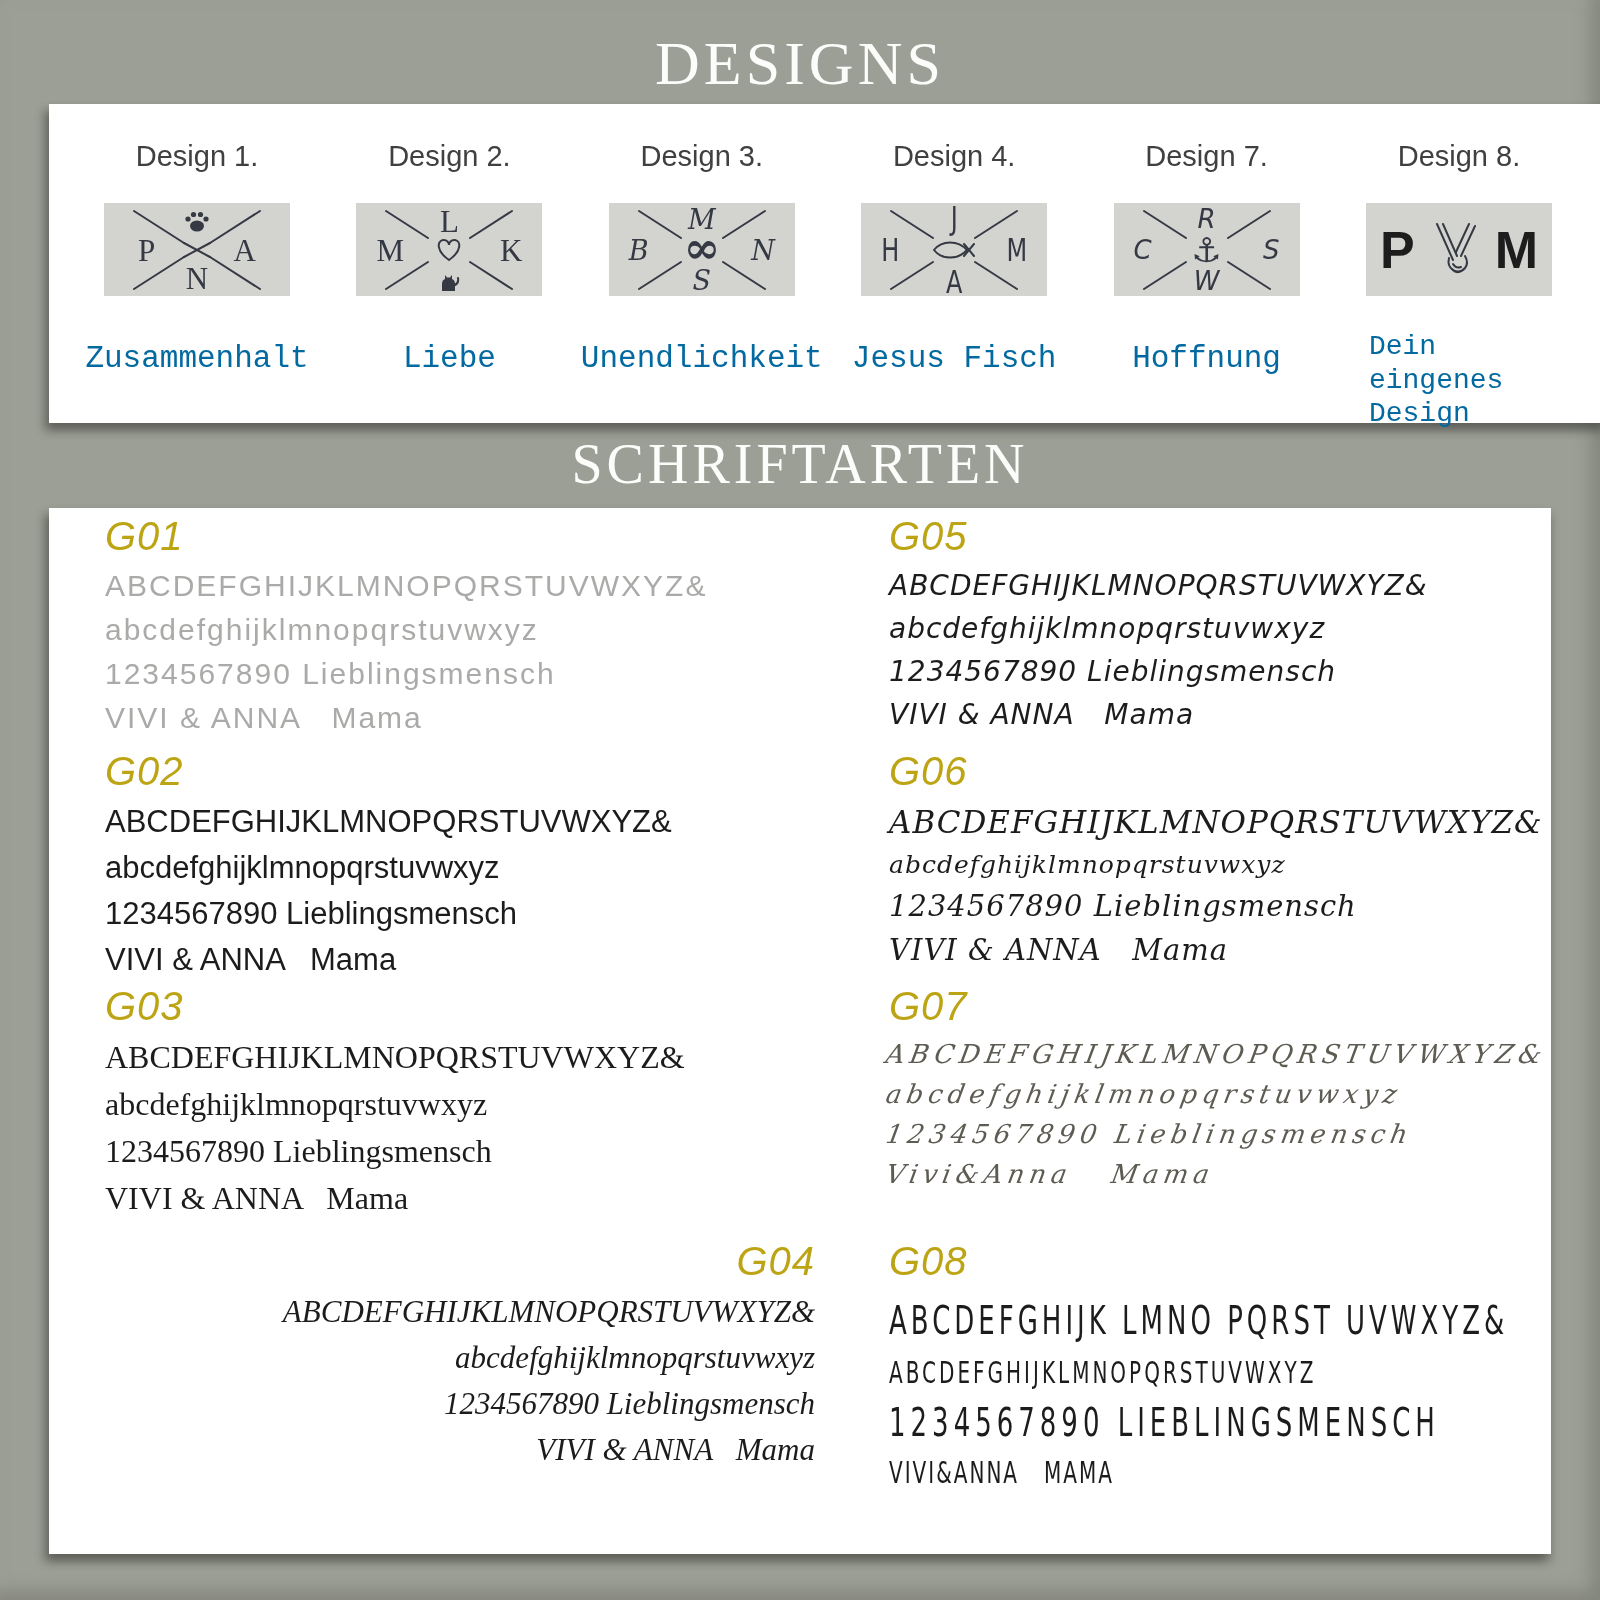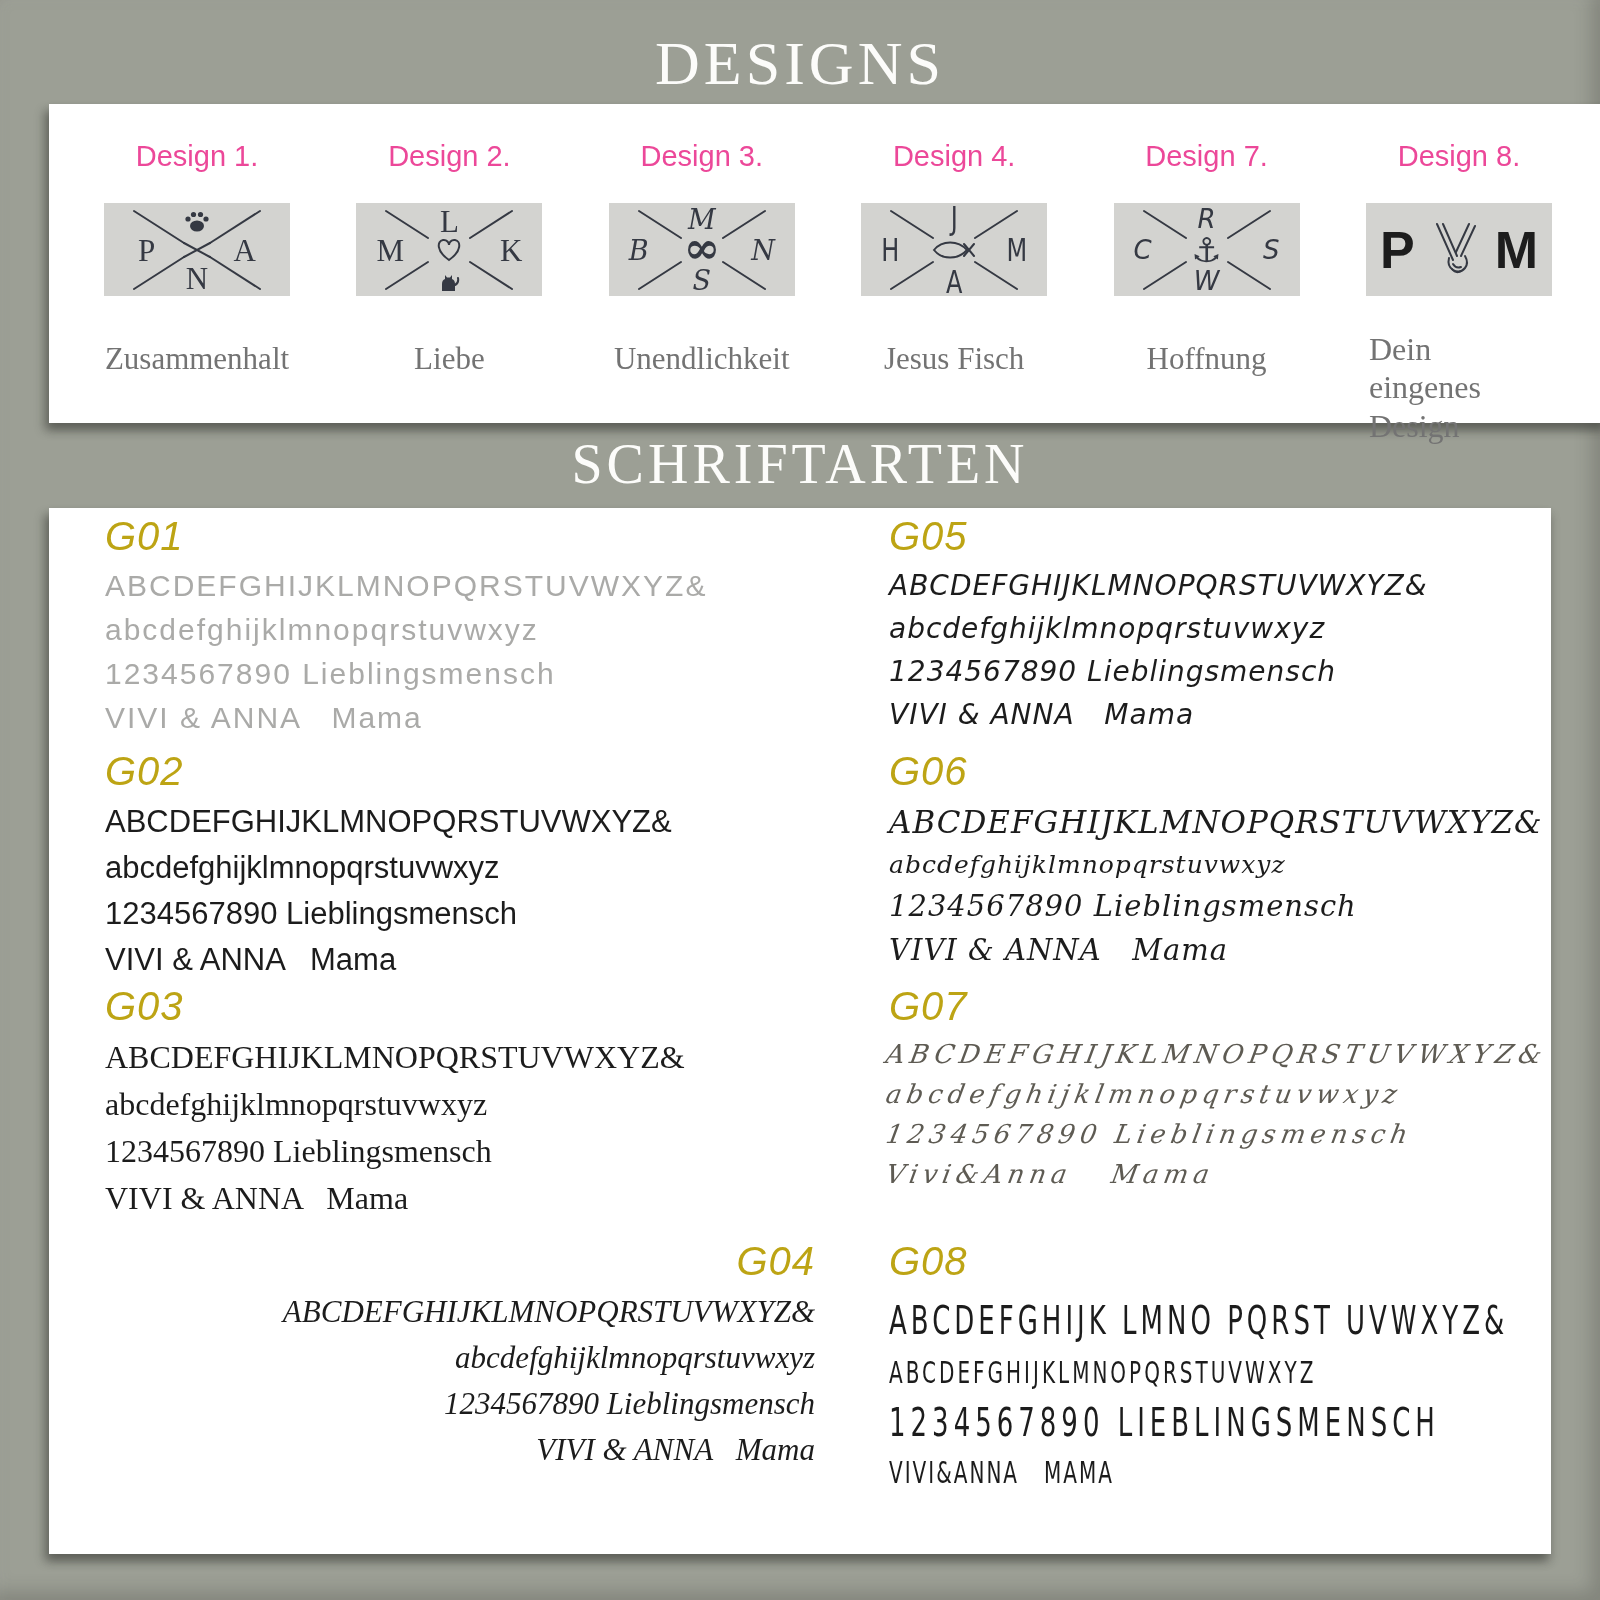--- a/index.html
+++ b/index.html
@@ -24,28 +24,28 @@
   
   .panel{
     position:absolute;left:49px;width:1502px;background:#ffffff;
     box-shadow:-5px 7px 9px rgba(45,48,42,.38), 0 7px 9px rgba(45,48,42,.28);
   }
   #designs-panel{top:104px;height:319px;display:flex;justify-content:space-between;padding:0 28px;box-sizing:content-box;}
   #fonts-panel{top:508px;height:1046px;}
 
   
   .design-col{width:240px;display:flex;flex-direction:column;align-items:center;}
-  .design-label{margin-top:36px;font-size:29px;color:#ec4899;}
+  .design-label{margin-top:36px;font-size:29px;color:#404040;}
   .design-box{
     position:relative;width:186px;height:93px;background:#d3d3d0;margin-top:30px;flex:none;
   }
   .design-caption{
-    margin-top:44px;font-family:Liberation Serif, serif;font-size:31px;color:#737373;text-align:center;line-height:1.2;
-  }
-  .design-col.d6 .design-caption{font-size:32px;text-align:left;width:180px;margin-top:34px;}
+    margin-top:44px;font-family:Liberation Mono, monospace;font-size:31px;color:#0369a1;text-align:center;line-height:1.2;
+  }
+  .design-col.d6 .design-caption{font-size:28px;text-align:left;width:180px;margin-top:34px;}
 
   .xlines{position:absolute;inset:0;}
   .m{position:absolute;color:#353943;line-height:1;}
   .m.top{top:3px;left:50%;transform:translateX(-50%);}
   .m.left{left:20px;top:50%;transform:translateY(-50%);}
   .m.right{right:20px;top:50%;transform:translateY(-50%);}
   .m.bottom{bottom:2px;left:50%;transform:translateX(-50%);}
   .m.center{left:50%;top:50%;transform:translate(-50%,-50%);}
   .icon-slot{position:absolute;line-height:0;}
   .icon-slot.top{top:6px;left:50%;transform:translateX(-50%);}

